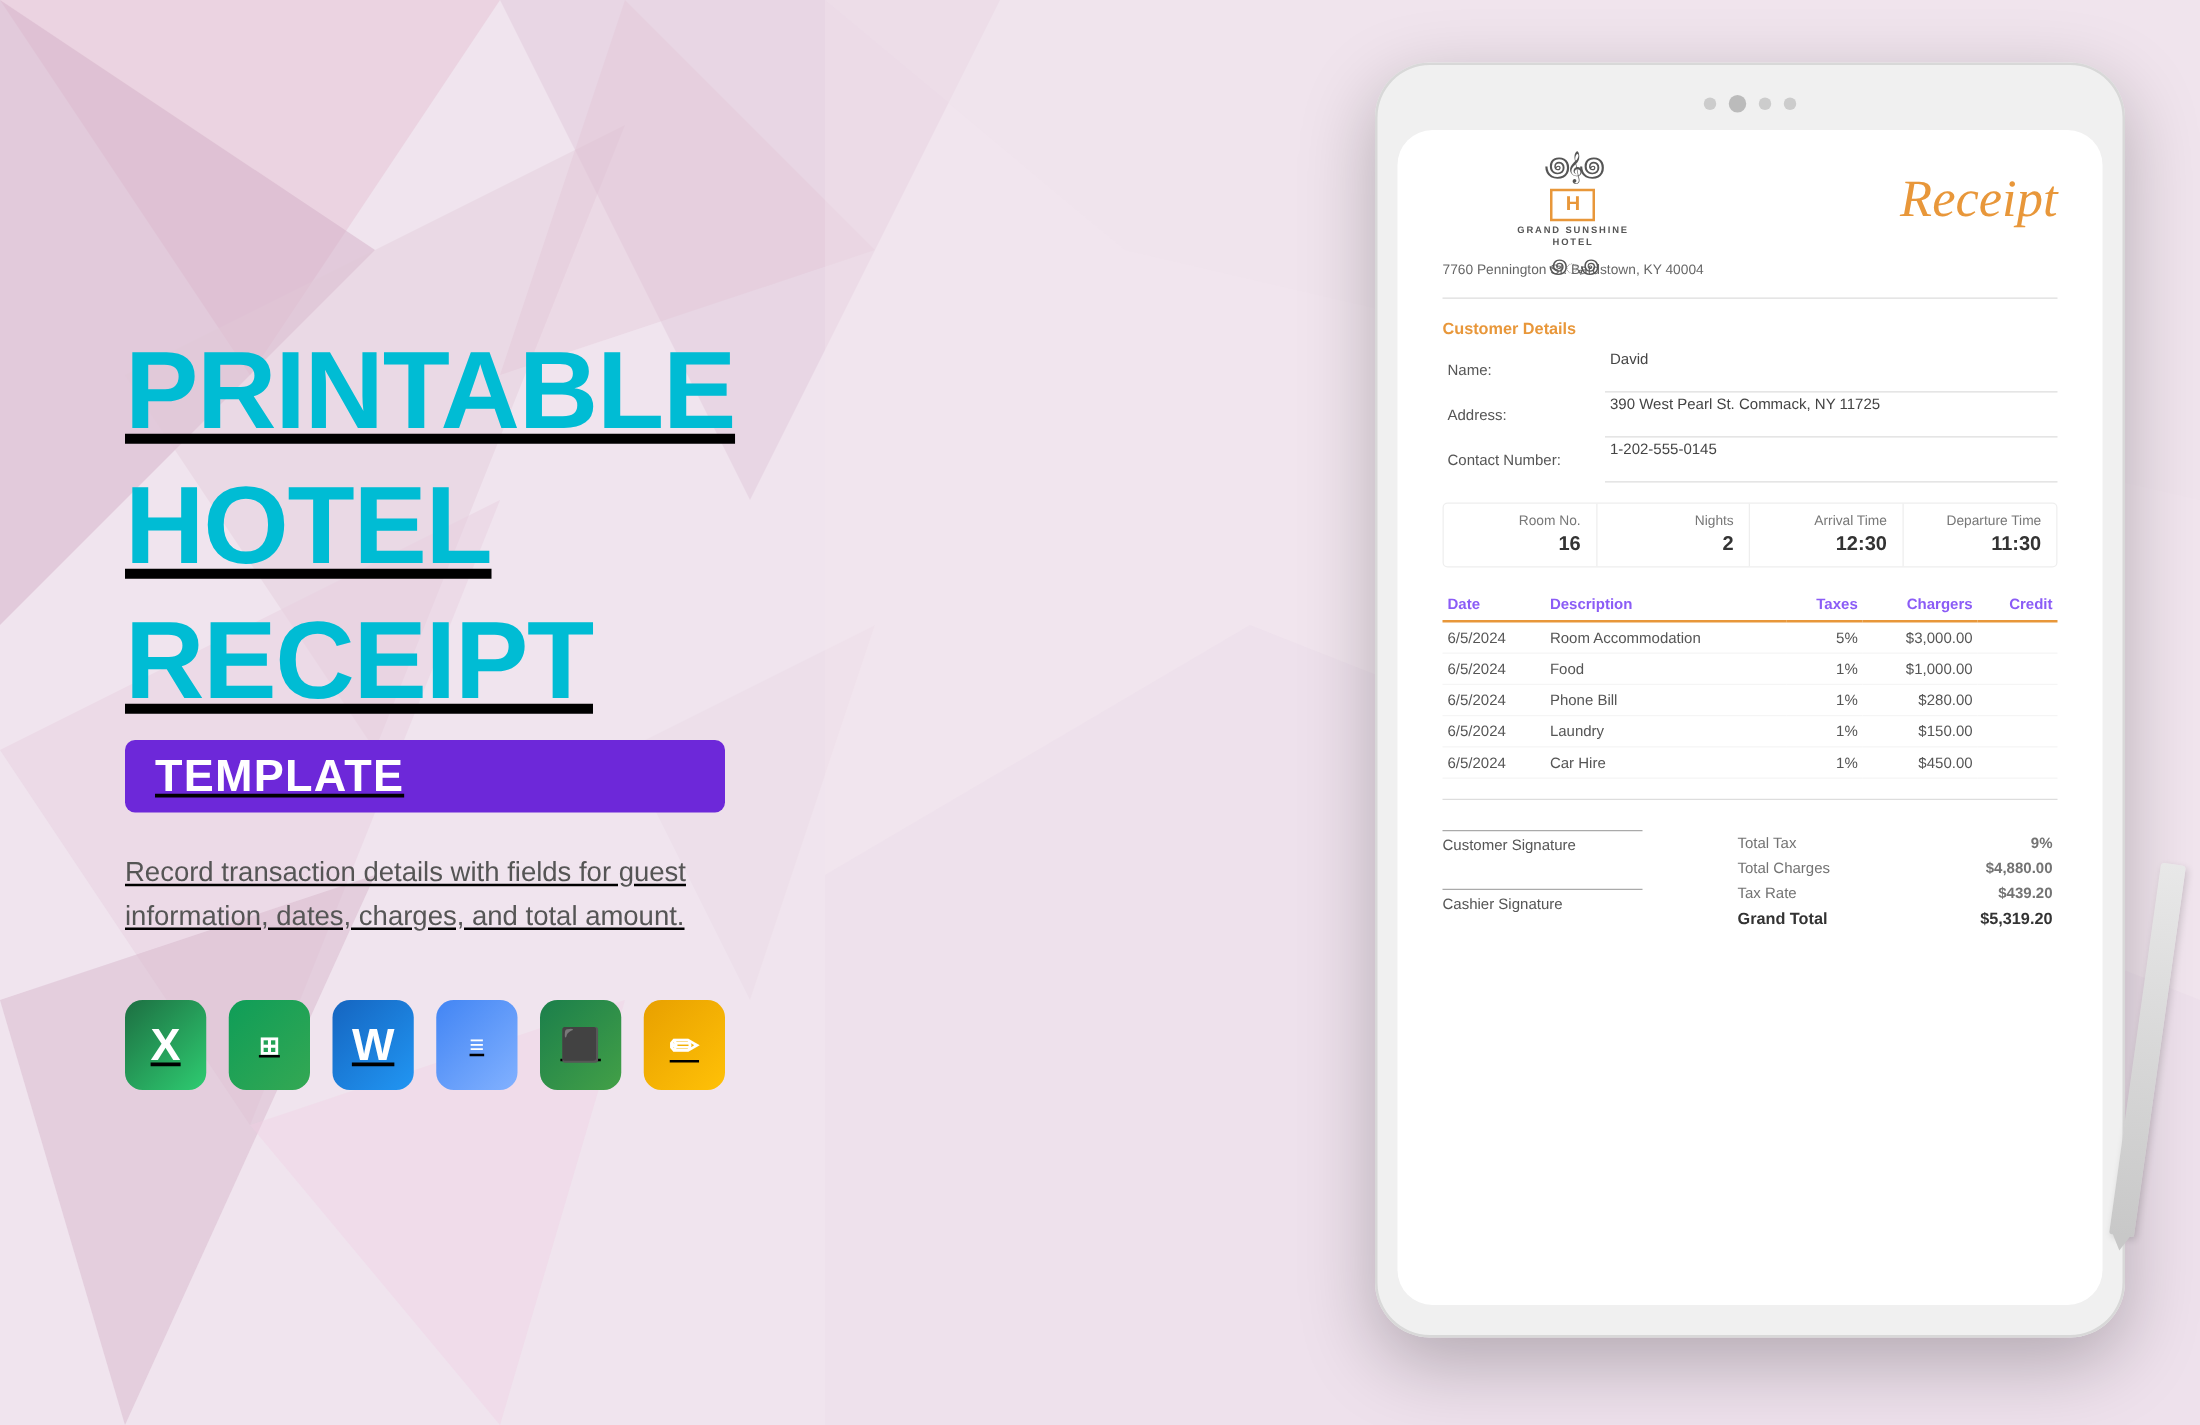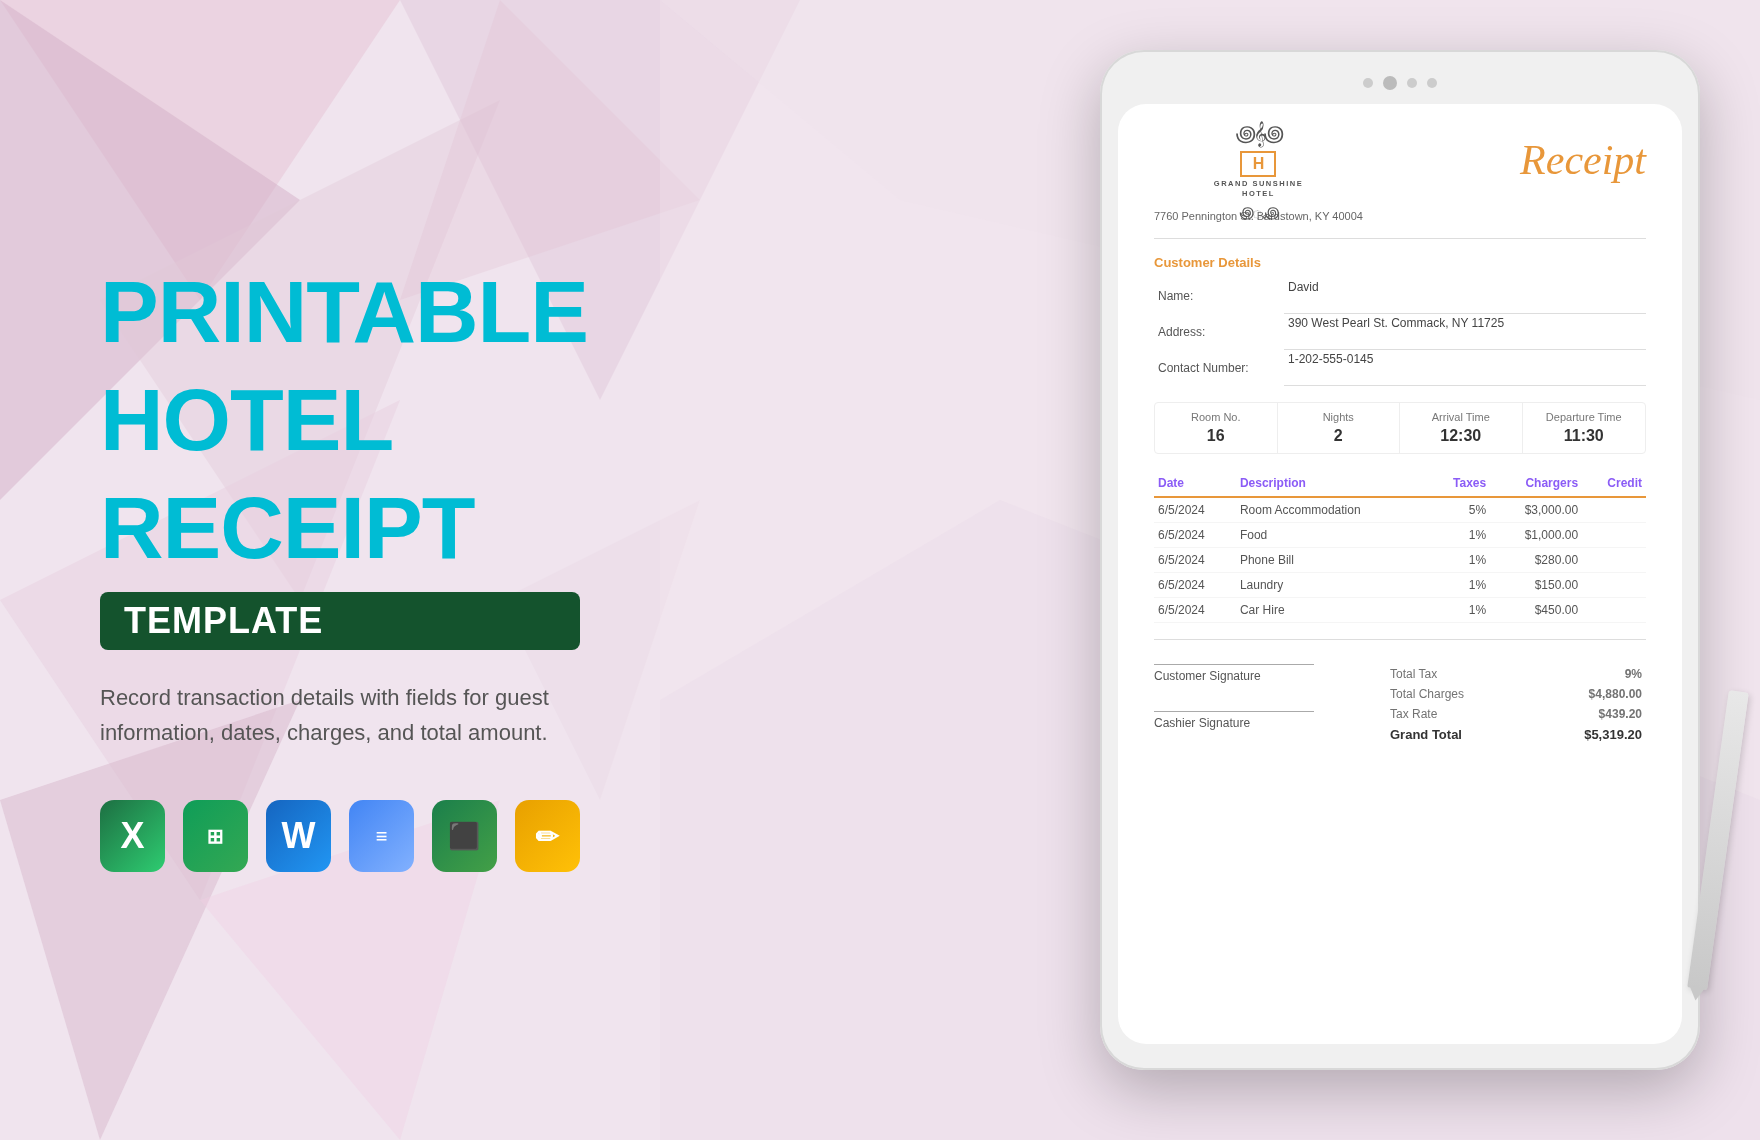--- a/index.html
+++ b/index.html
@@ -26,35 +26,36 @@
       position: absolute;
       left: 60px;
       top: 0;
       width: 560px;
       height: 1140px;
       z-index: 2;
       display: flex;
       flex-direction: column;
       justify-content: center;
       padding: 40px;
+      text-decoration: underline;
     }
 
     .main-title {
       font-size: 88px;
       font-weight: 900;
       color: #00bcd4;
       line-height: 1;
       text-transform: uppercase;
       letter-spacing: -1px;
       margin-bottom: 20px;
     }
 
     .template-badge {
       display: inline-block;
-      background: #14532d;
+      background: #6d28d9;
       color: white;
       font-size: 36px;
       font-weight: 800;
       text-transform: uppercase;
       padding: 8px 24px;
       border-radius: 8px;
       margin-bottom: 30px;
       letter-spacing: 1px;
     }
 
@@ -202,21 +203,21 @@
     .stay-info {
       display: grid;
       grid-template-columns: 1fr 1fr 1fr 1fr;
       margin: 16px 0;
       border: 1px solid #eee;
       border-radius: 4px;
     }
 
     .stay-cell {
       padding: 8px 12px;
-      text-align: center;
+      text-align: right;
       border-right: 1px solid #eee;
     }
     .stay-cell:last-child { border-right: none; }
 
     .stay-label {
       font-size: 11px;
       color: #777;
       margin-bottom: 4px;
     }
 

